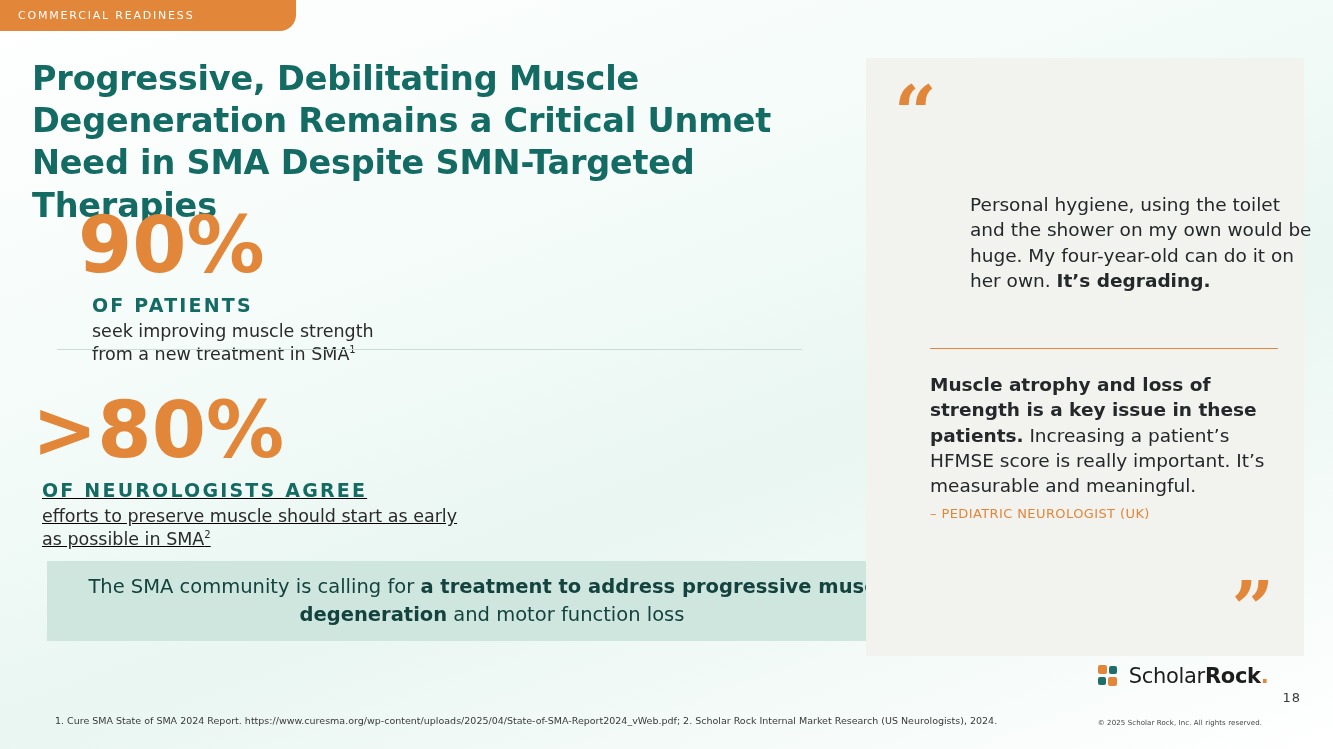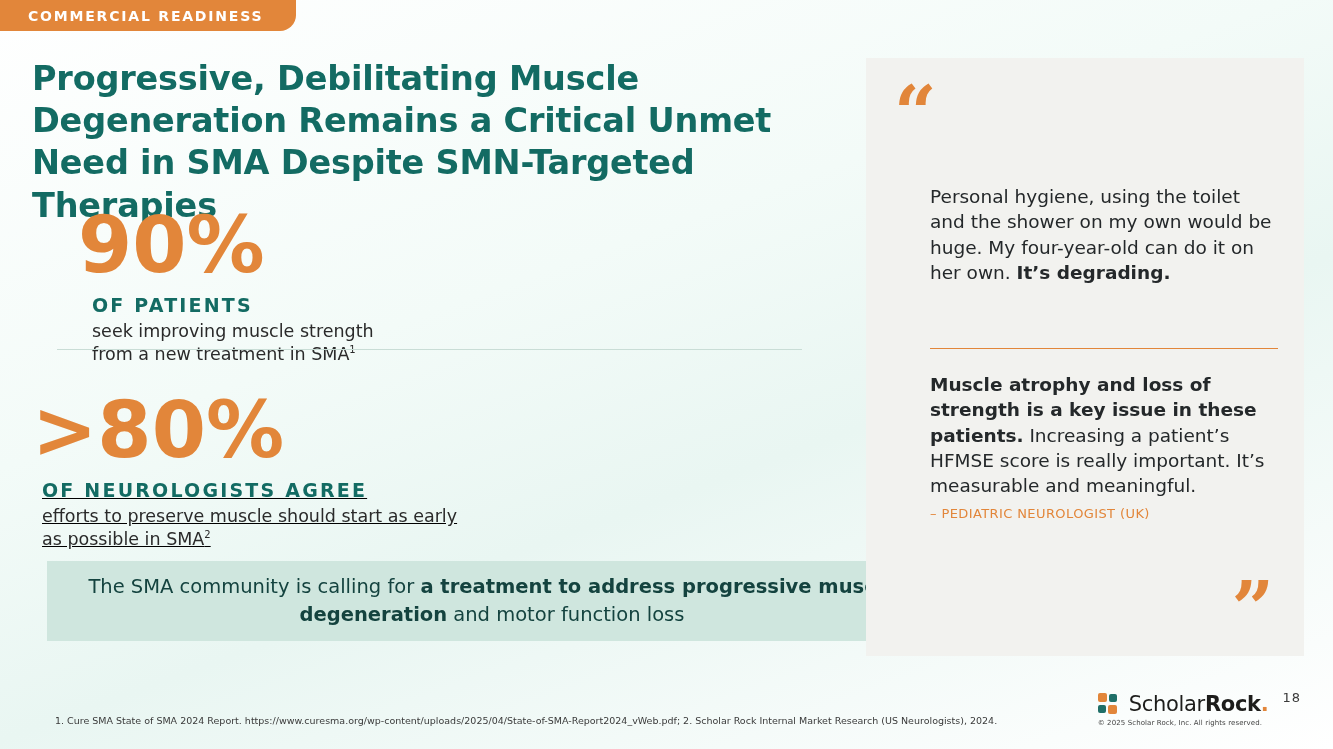--- a/index.html
+++ b/index.html
@@ -28,24 +28,24 @@
     top: 0;
     height: 31px;
     width: 296px;
     background: #e2863a;
     border-bottom-right-radius: 16px;
     display: flex;
     align-items: center;
   }
   .eyebrow span {
     color: #ffffff;
-    font-size: 14px;
+    font-size: 11px;
     letter-spacing: 1.8px;
-    font-weight: bold;
-    padding-left: 28px;
+    font-weight: normal;
+    padding-left: 18px;
   }
   
   .headline {
     position: absolute;
     left: 32px;
     top: 58px;
     width: 840px;
     color: #136b63;
     font-size: 33.5px;
     font-weight: bold;
@@ -146,21 +146,21 @@
     font-size: 74px;
     font-weight: bold;
     font-family: "DejaVu Serif", "Liberation Serif", serif;
     line-height: 1;
   }
   .quote-block {
     position: absolute;
     left: 64px;
     width: 348px;
   }
-  #quote1 { top: 126px; }
+  #quote1 { top: 134px; margin-left: 40px; }
   #quote2 { top: 314px; }
   .quote-text {
     color: #24282a;
     font-size: 18.5px;
     line-height: 1.37;
   }
   .quote-text b { font-weight: bold; }
   .quote-attrib {
     margin-top: 7px;
     color: #e2863a;
@@ -192,20 +192,21 @@
     position: absolute;
     right: 32px;
     bottom: 22px;
     display: flex;
     align-items: flex-end;
   }
   .logo-block {
     display: flex;
     flex-direction: column;
     align-items: flex-start;
+    gap: 28px;
   }
   .logo-row {
     display: flex;
     align-items: center;
   }
   .logo-mark {
     width: 26px;
     height: 22px;
     position: relative;
     margin-right: 5px;

